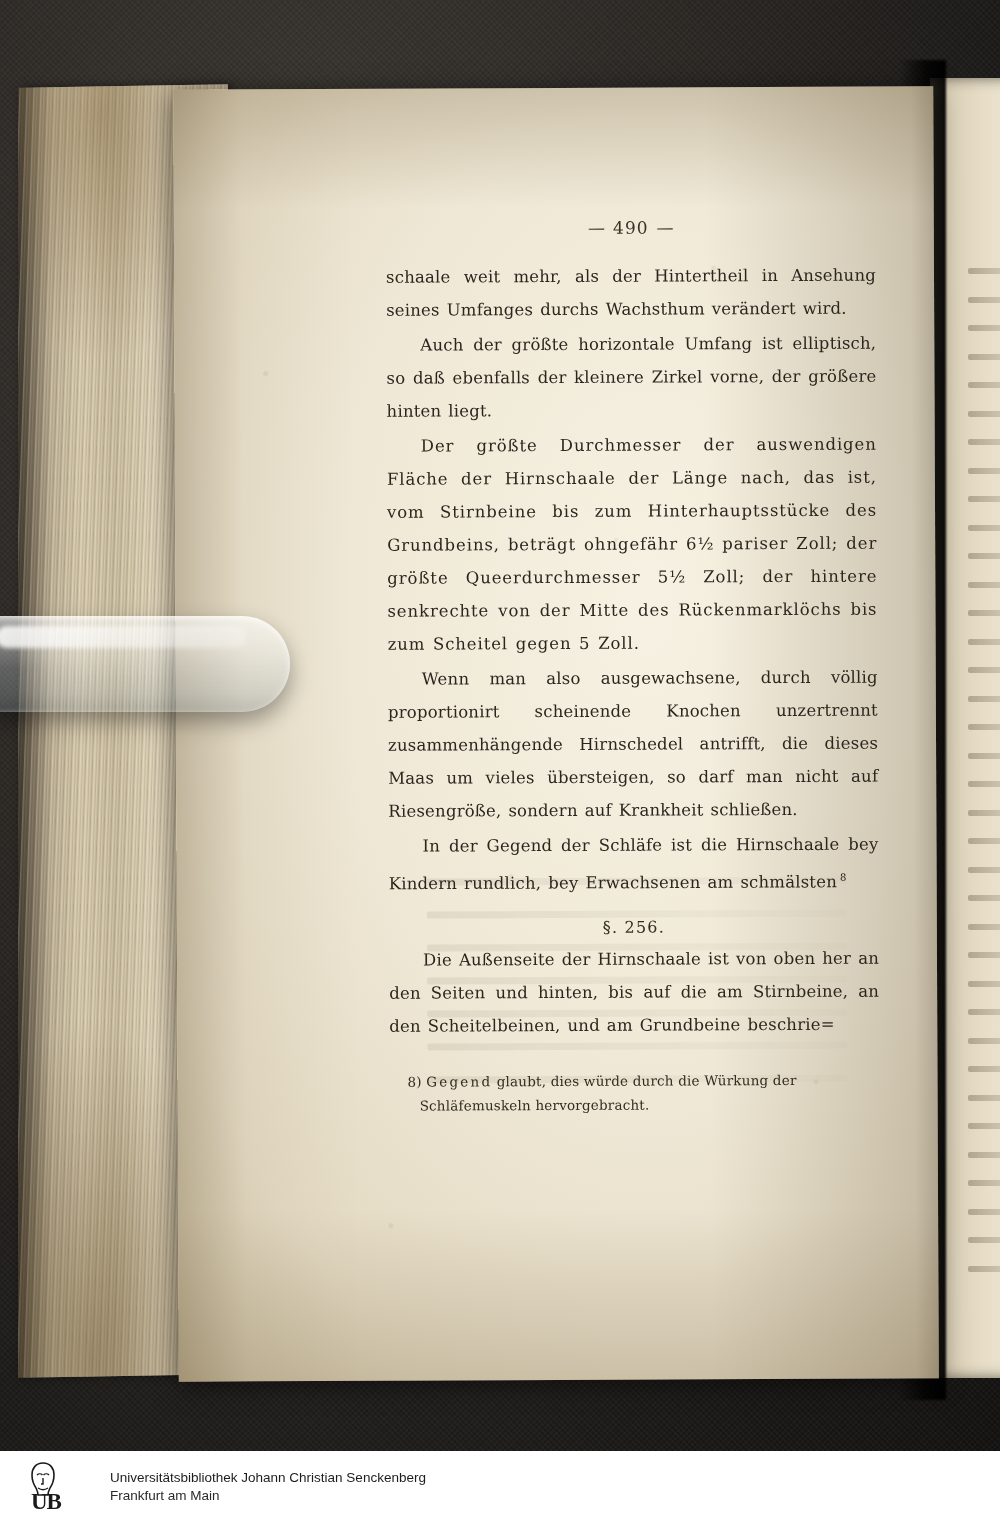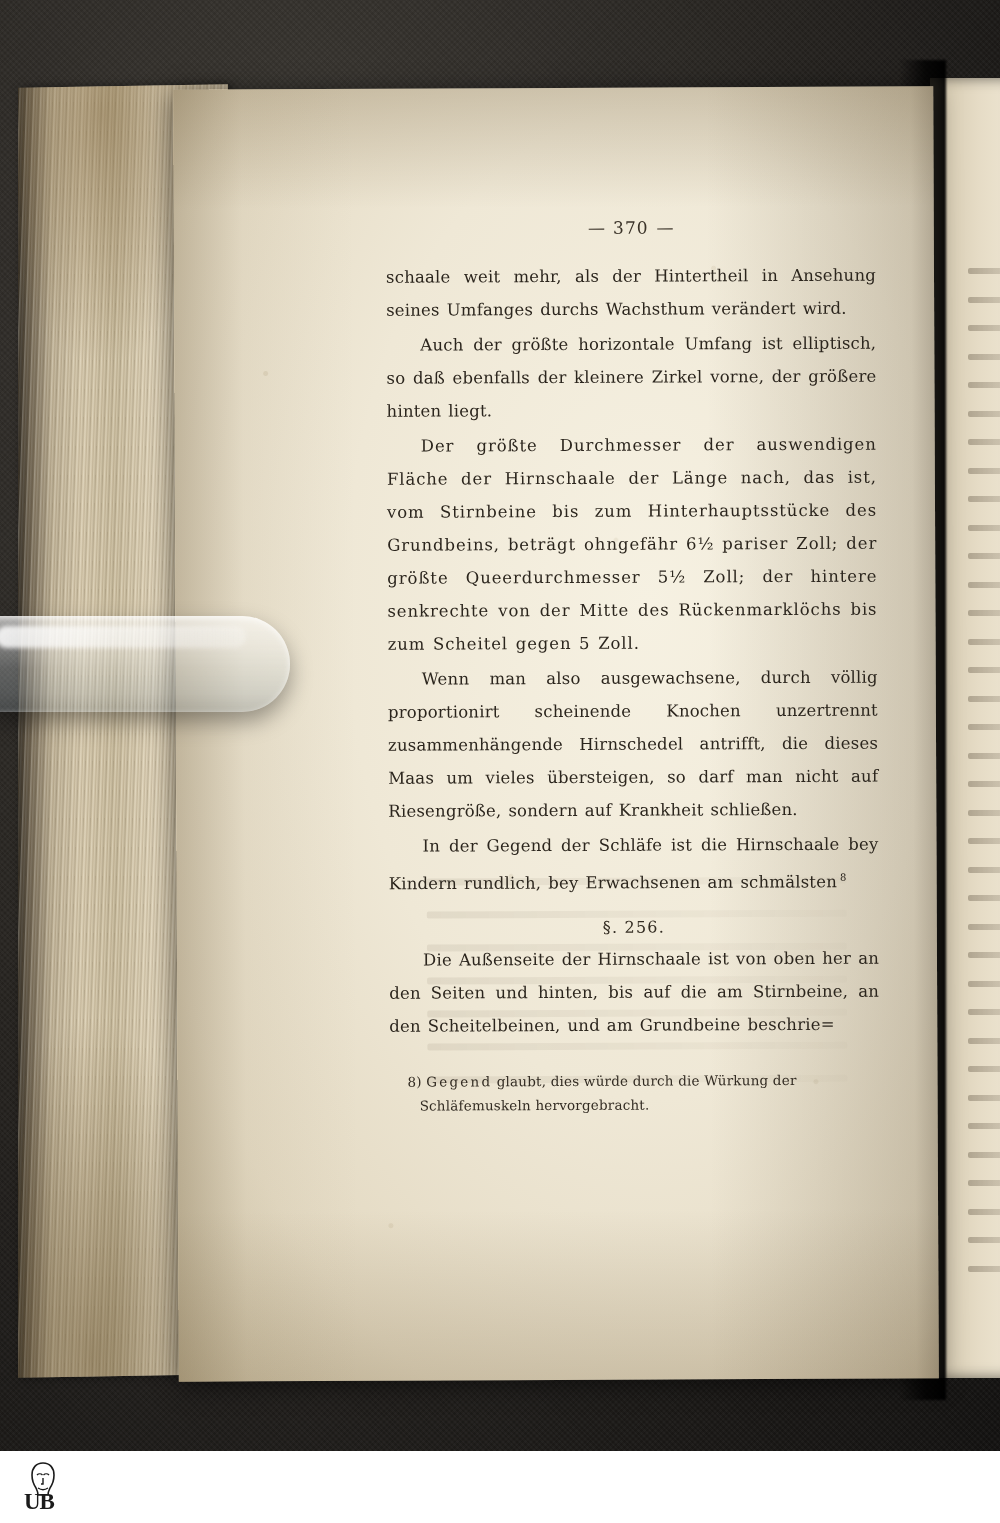--- a/index.html
+++ b/index.html
@@ -265,21 +265,21 @@
     flex: 0 0 auto;
     margin-right: 14px;
   }
   .ub-logo .face {
     position: absolute;
     left: 4px; top: 0;
     width: 34px; height: 36px;
   }
   .ub-logo .ub-text {
     position: absolute;
-    left: 2px;
+    left: 9px;
     bottom: -2px;
     font-family: "Liberation Serif", serif;
     font-weight: bold;
     font-size: 23px;
     letter-spacing: -1px;
     color: #1b1b1b;
   }
   .wm-lines {
     font-family: "Liberation Sans", sans-serif;
     font-size: 13.5px;
@@ -374,21 +374,21 @@
         <i></i>
         <i></i>
         <i></i>
         <i></i>
         <i></i>
     </div>
 
     <div class="textblock">
 
       <div class="folio">
-        <span class="dash">—</span><span>370</span><span class="dash">—</span>
+        <span class="dash">—</span><span>490</span><span class="dash">—</span>
       </div>
 
       <p class="para">schaale weit mehr, als der Hintertheil in Ansehung seines Umfanges durchs Wachsthum verändert wird.</p>
 
       <p class="para indent">Auch der größte horizontale Umfang ist elliptisch, so daß ebenfalls der kleinere Zirkel vorne, der größere hinten liegt.</p>
 
       <p class="para indent wide">Der größte Durchmesser der auswendigen Fläche der Hirnschaale der Länge nach, das ist, vom Stirnbeine bis zum Hinterhauptsstücke des Grundbeins, beträgt ohngefähr 6½ pariser Zoll; der größte Queerdurchmesser 5½ Zoll; der hintere senkrechte von der Mitte des Rückenmarklöchs bis zum Scheitel gegen 5 Zoll.</p>
 
       <p class="para indent">Wenn man also ausgewachsene, durch völlig proportionirt scheinende Knochen unzertrennt zusammenhängende Hirnschedel antrifft, die dieses Maas um vieles übersteigen, so darf man nicht auf Riesengröße, sondern auf Krankheit schließen.</p>
 
@@ -416,15 +416,19 @@
   <div class="watermark">
     <div class="ub-logo">
       <svg class="face" viewBox="0 0 34 36">
         <path d="M17 2c-7 0-11 5-11 12 0 6 2 10 4 13 1 2 2 4 2 7h10c0-3 1-5 2-7 2-3 4-7 4-13 0-7-4-12-11-12z" fill="none" stroke="#1b1b1b" stroke-width="1.6"></path>
         <path d="M11 14c1.5-1.5 4-1.5 5.5 0M17.5 14c1.5-1.5 4-1.5 5.5 0" fill="none" stroke="#1b1b1b" stroke-width="1.4"></path>
         <path d="M17 17v6h-2" fill="none" stroke="#1b1b1b" stroke-width="1.4"></path>
         <path d="M12 27c3 2 7 2 10 0" fill="none" stroke="#1b1b1b" stroke-width="1.4"></path>
       </svg>
       <span class="ub-text">UB</span>
     </div>
+    <div class="wm-lines">
+      <div class="l1">Universitätsbibliothek Johann Christian Senckenberg</div>
+      <div class="l2">Frankfurt am Main</div>
+    </div>
   </div>
 
 </div>
 
 </body></html>

